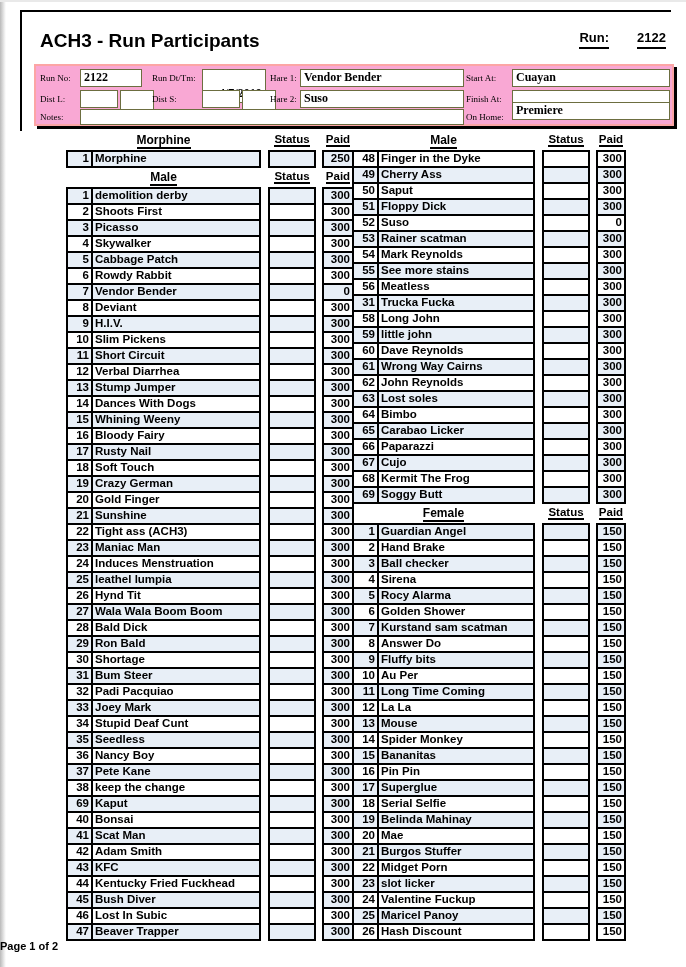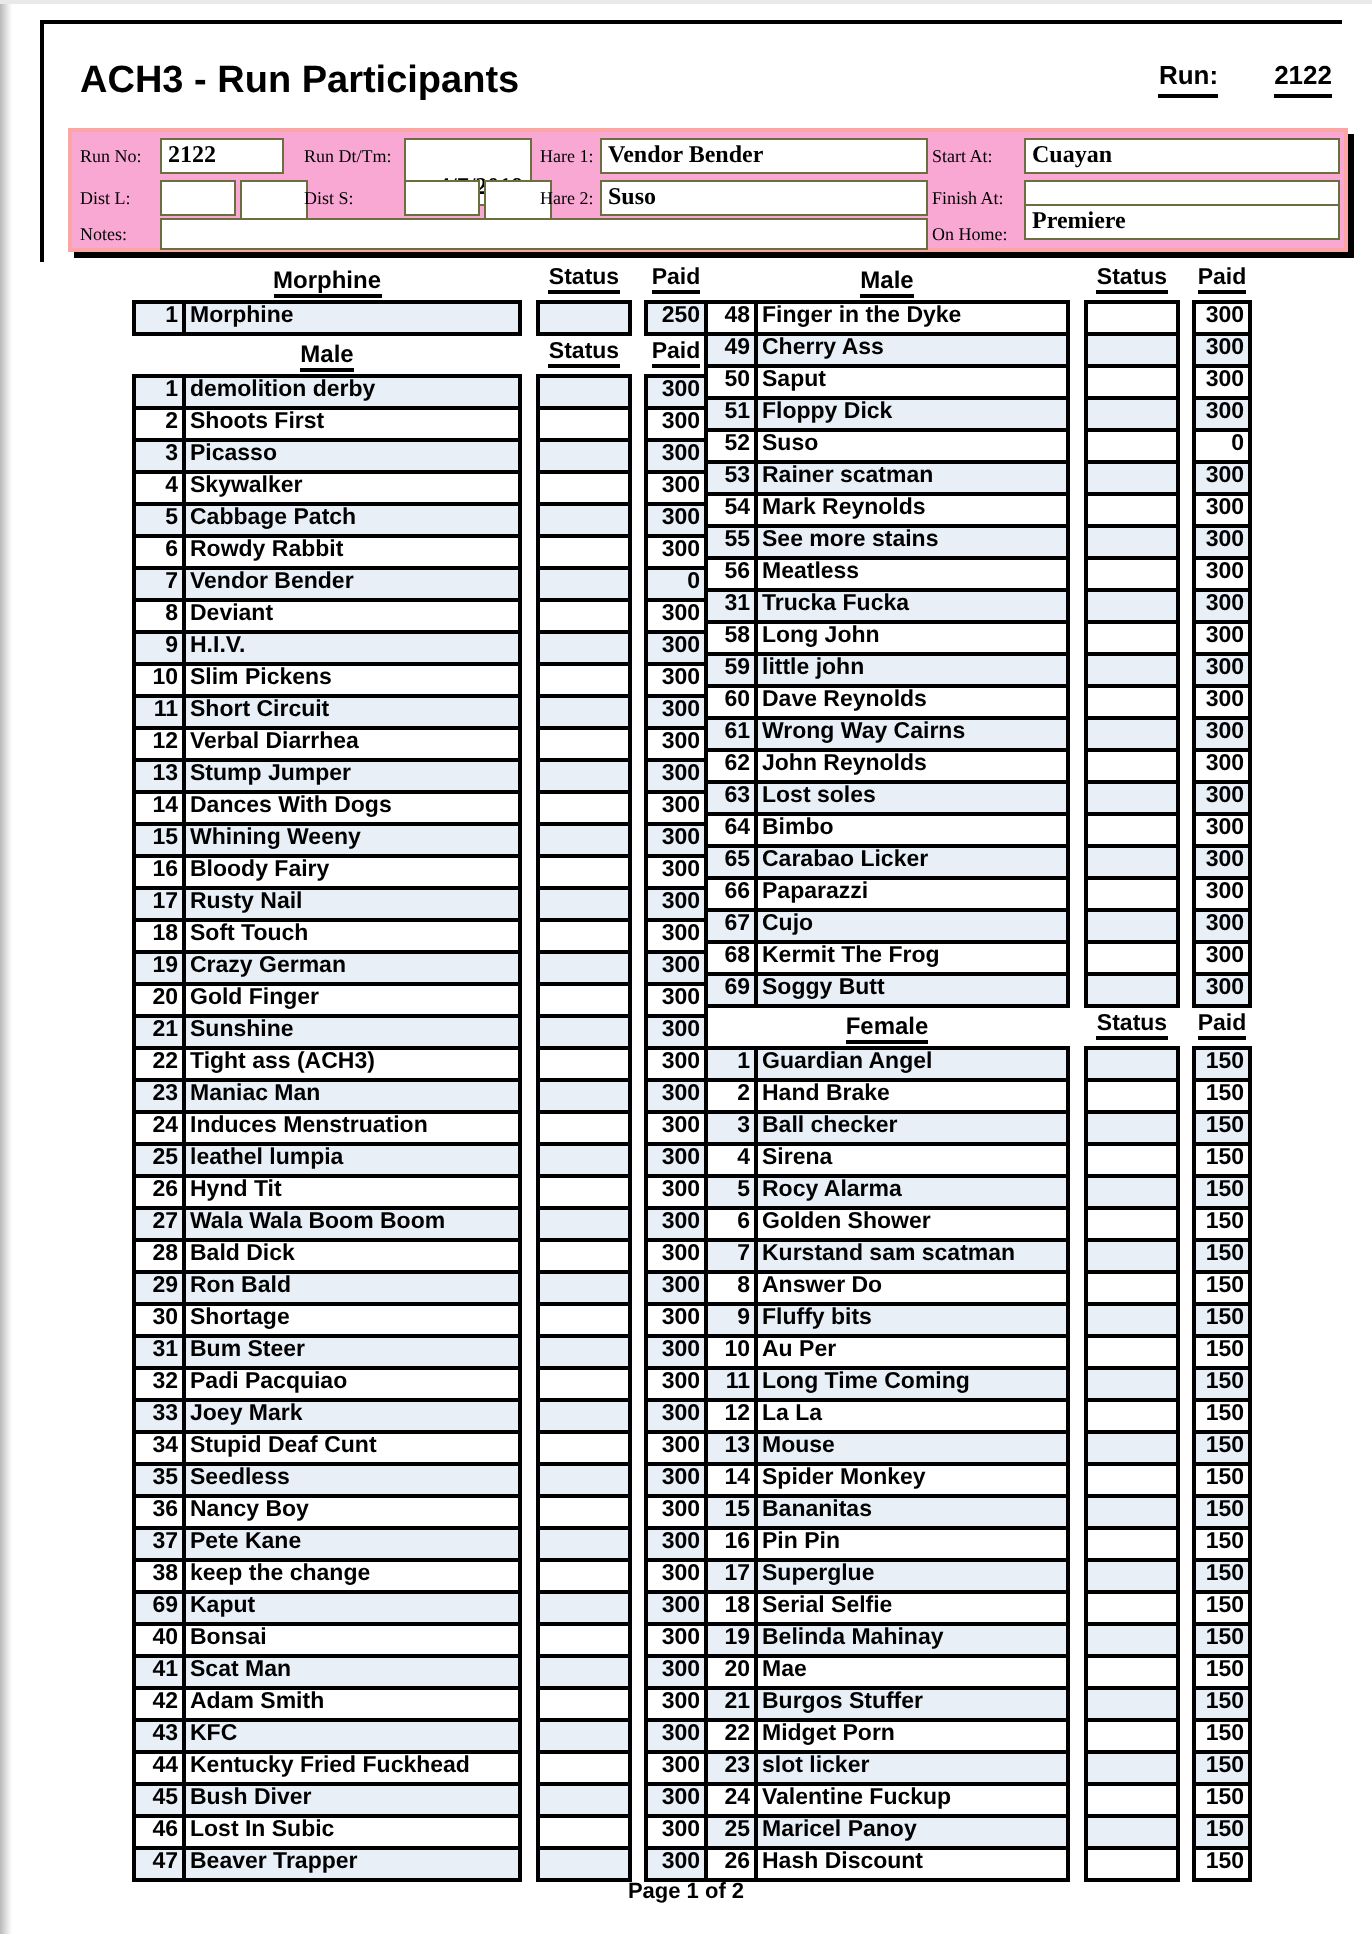--- a/index.html
+++ b/index.html
@@ -55,21 +55,21 @@
   .gapA{width:7px;}
   .gapB{width:6px;}
   .col-left .num{width:27px;}
   .col-left .name{width:170px;}
   .col-left .paid{width:32px;}
   .col-right .num{width:27px;}
   .col-right .name{width:158px;}
   .col-right .paid{width:30px;}
   .zebra .cell{background:#e8eff7;}
 
-  .footer{position:absolute;top:940px;left:0;width:100%;text-align:center;
+  .footer{position:absolute;top:940px;left:0;width:100%;
     font-size:11px;font-weight:bold;}
 </style>
 </head>
 <body>
 
 <div class="edge-left"></div>
 <div class="edge-top"></div>
 
 <div class="frame-top"></div>
 <div class="frame-left"></div>

